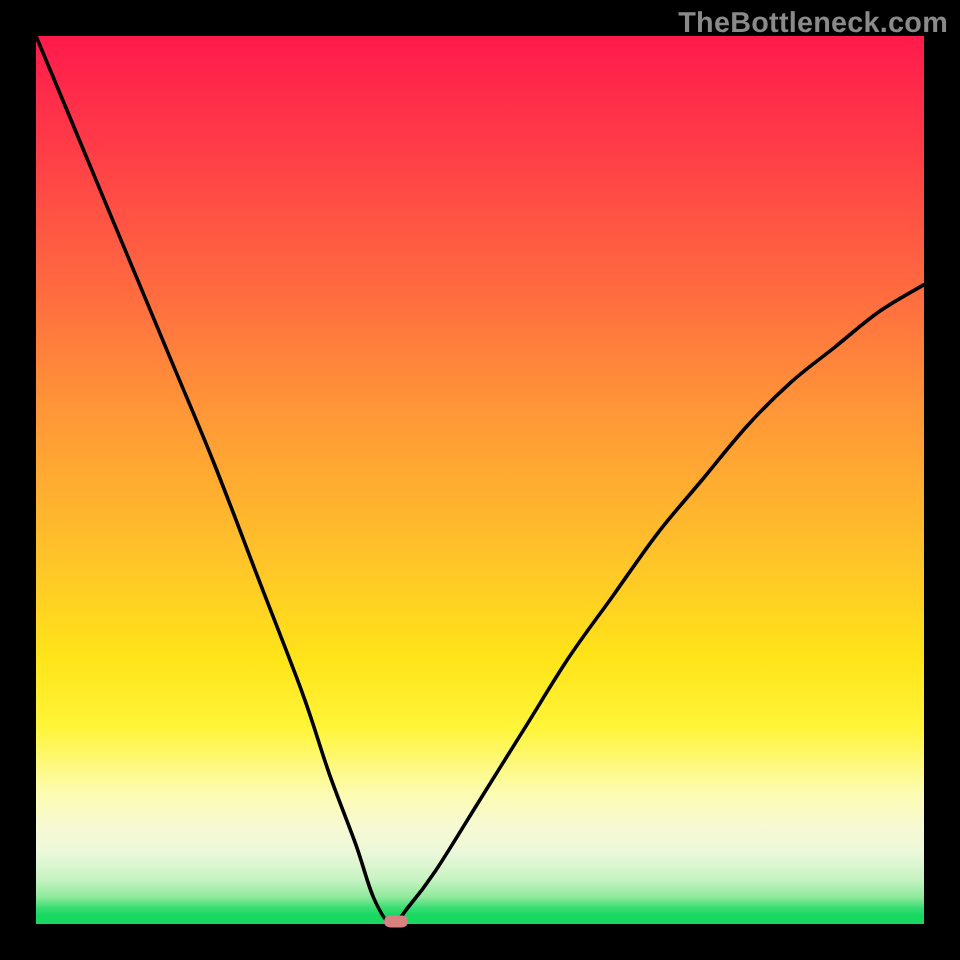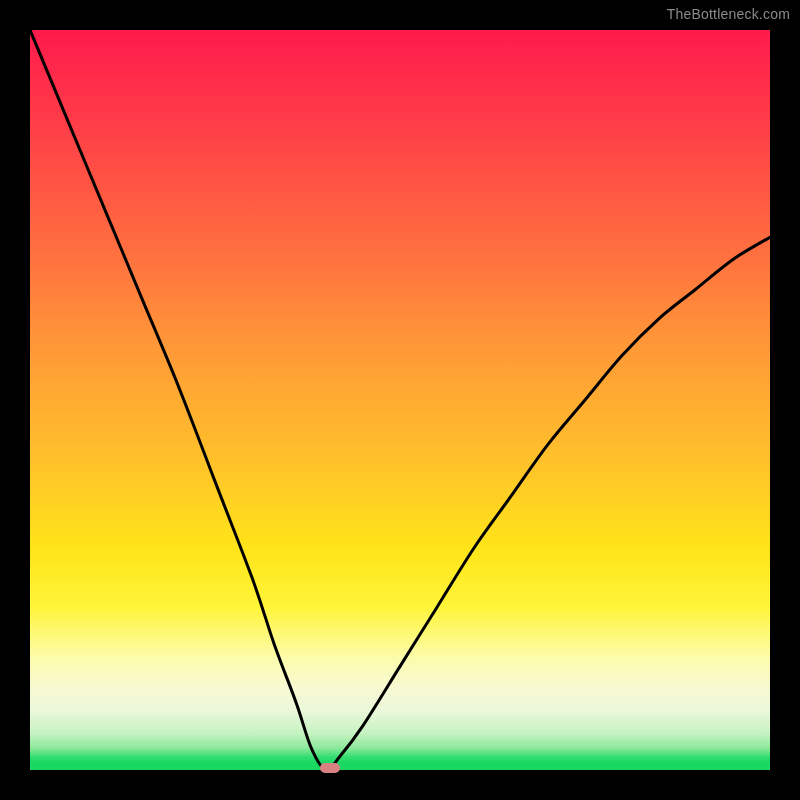--- a/index.html
+++ b/index.html
@@ -43,22 +43,22 @@
       #37dd72 98.2%,
       #18d862 99%,
       #18d862 100%
     );
   }
   .watermark {
     position: absolute;
     top: 6px;
     right: 10px;
     color: #8a8a8a;
-    font-size: 14px;
-    font-weight: 400;
+    font-size: 24px;
+    font-weight: 700;
     letter-spacing: 0.2px;
     user-select: none;
     text-align: center;
   }
   svg.curve {
     position: absolute;
     left: 30px;
     top: 30px;
     width: 740px;
     height: 740px;

